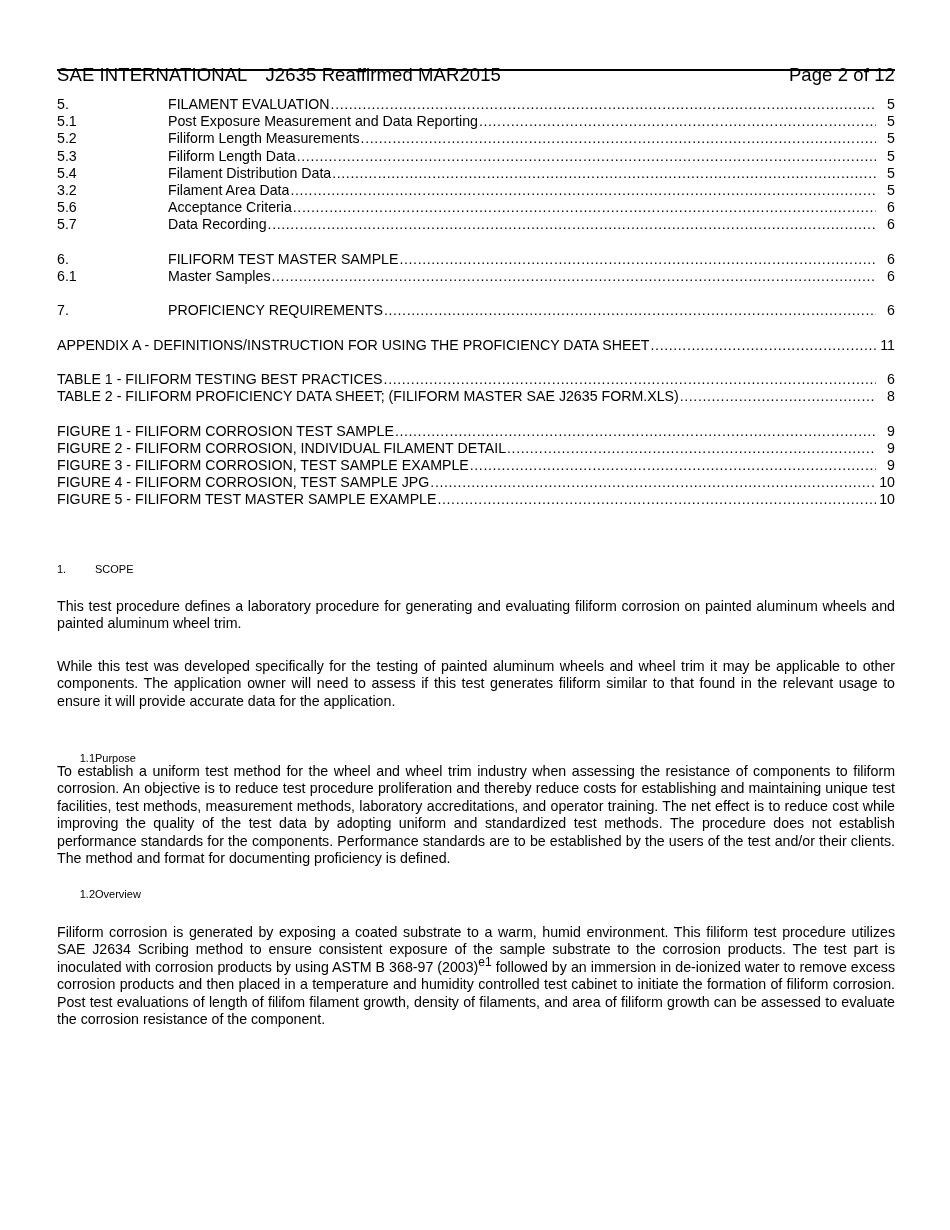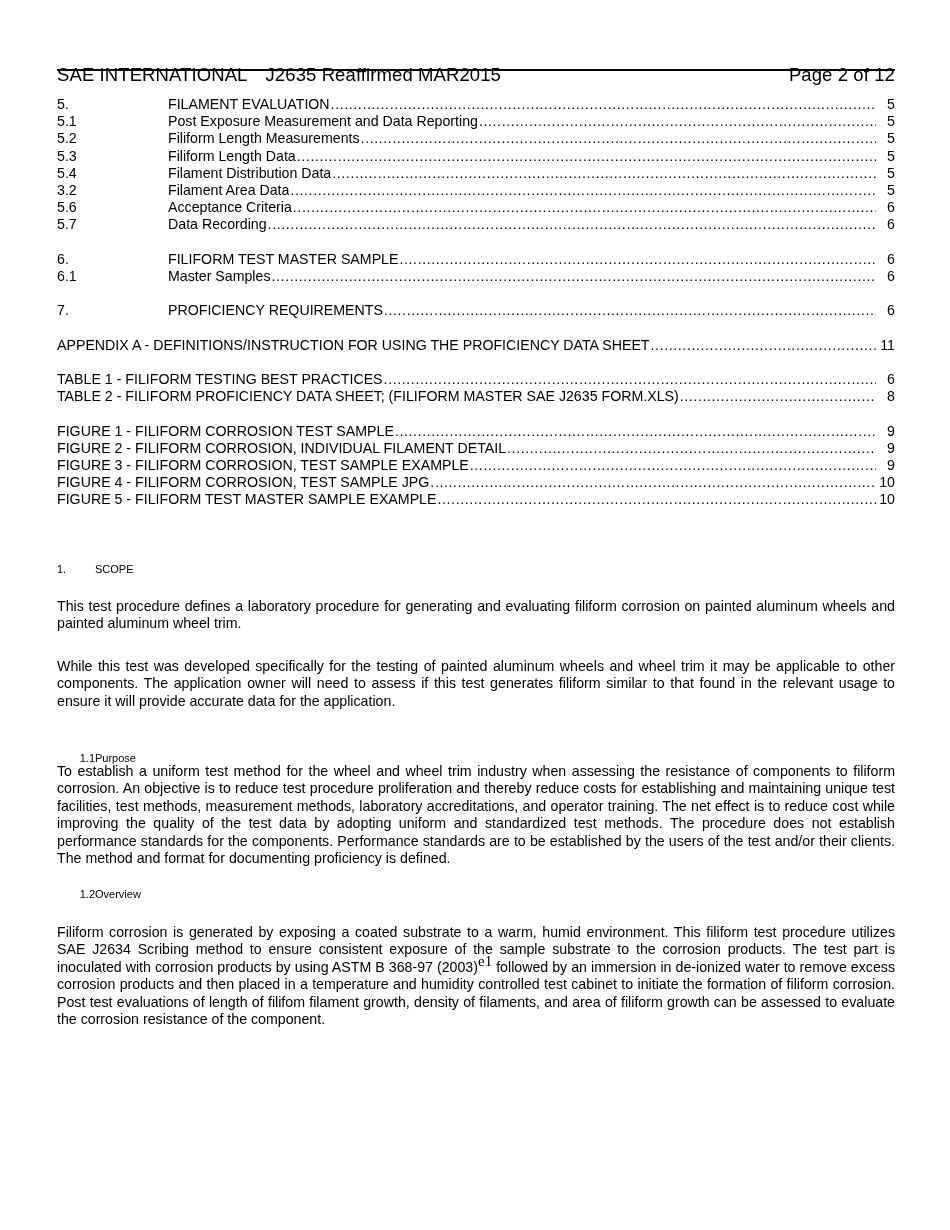--- a/index.html
+++ b/index.html
@@ -120,24 +120,23 @@
   }
   .sec-head .sh-num {
     display: inline-block;
     width: 38px;
   }
   .para {
     text-align: justify;
     text-justify: inter-word;
   }
   sup {
-    font-size: 15px;
+    font-size: 12px;
     vertical-align: super;
     line-height: 0;
-    font-family: Liberation Serif, serif;
   }
 </style>
 </head>
 <body>
 
 <div class="page">
 
   <div class="header">
     <span class="h-left">SAE INTERNATIONAL</span>
     <span class="h-center">J2635 Reaffirmed MAR2015</span>

